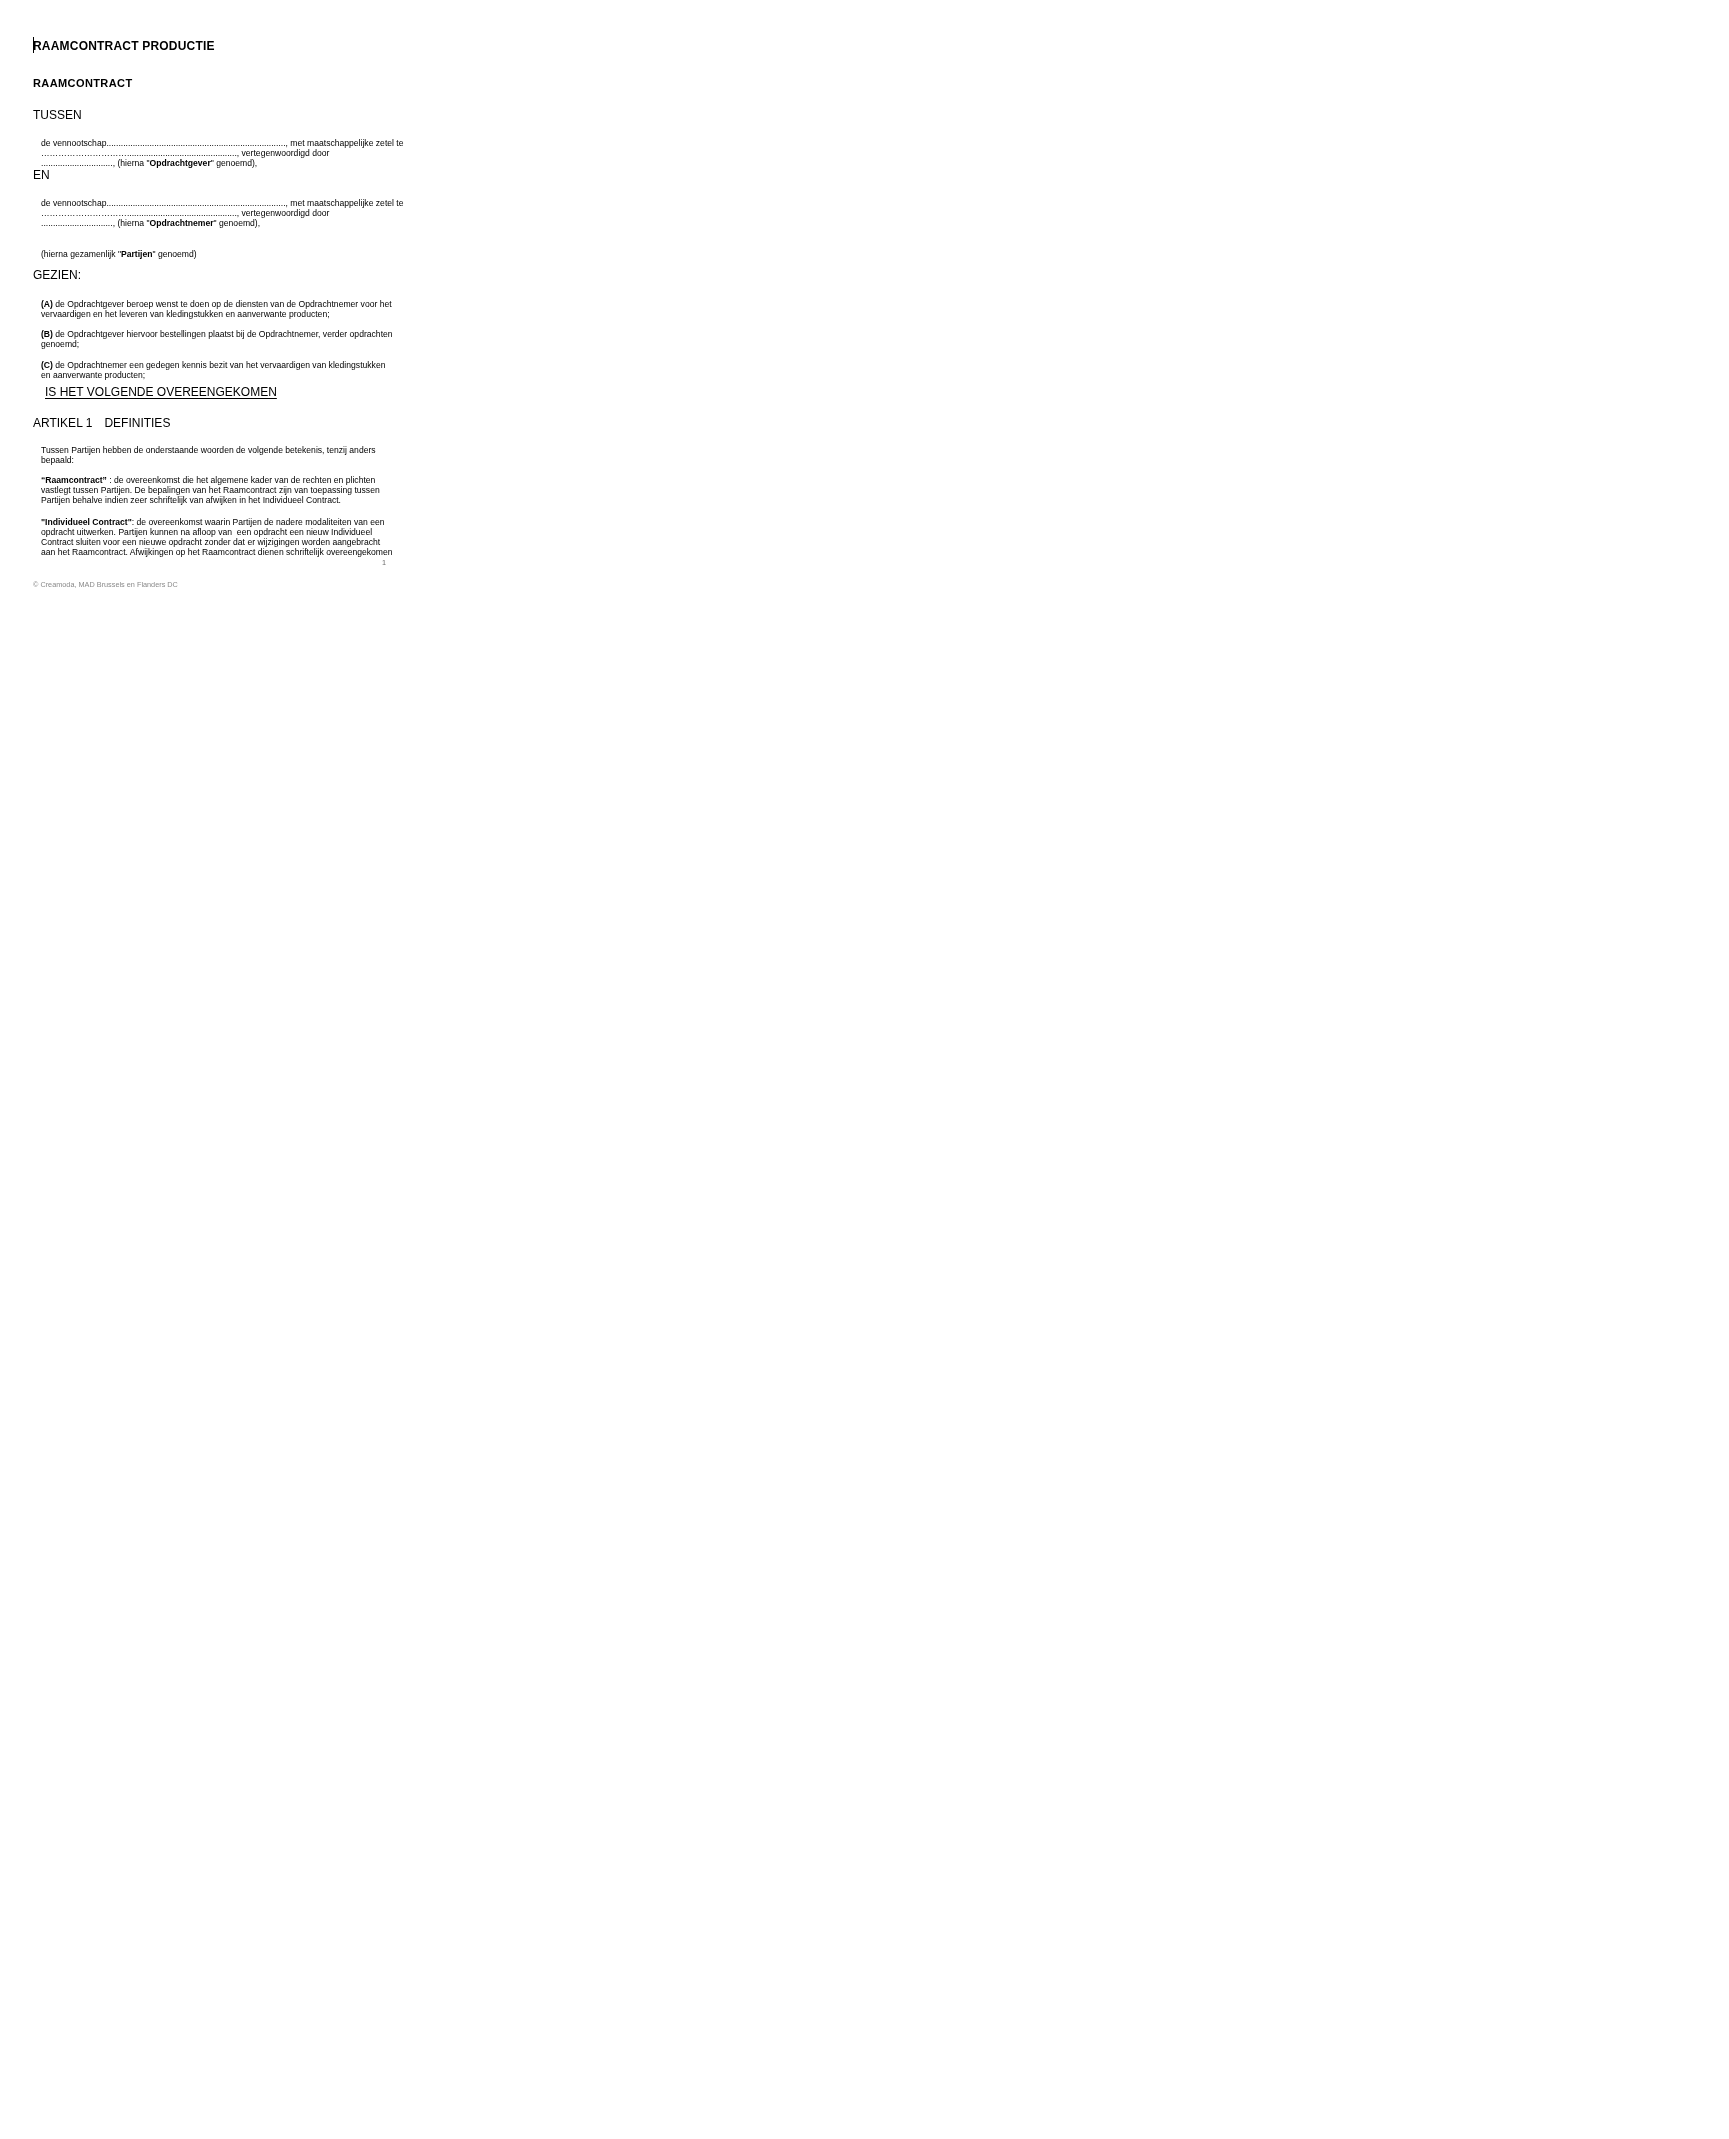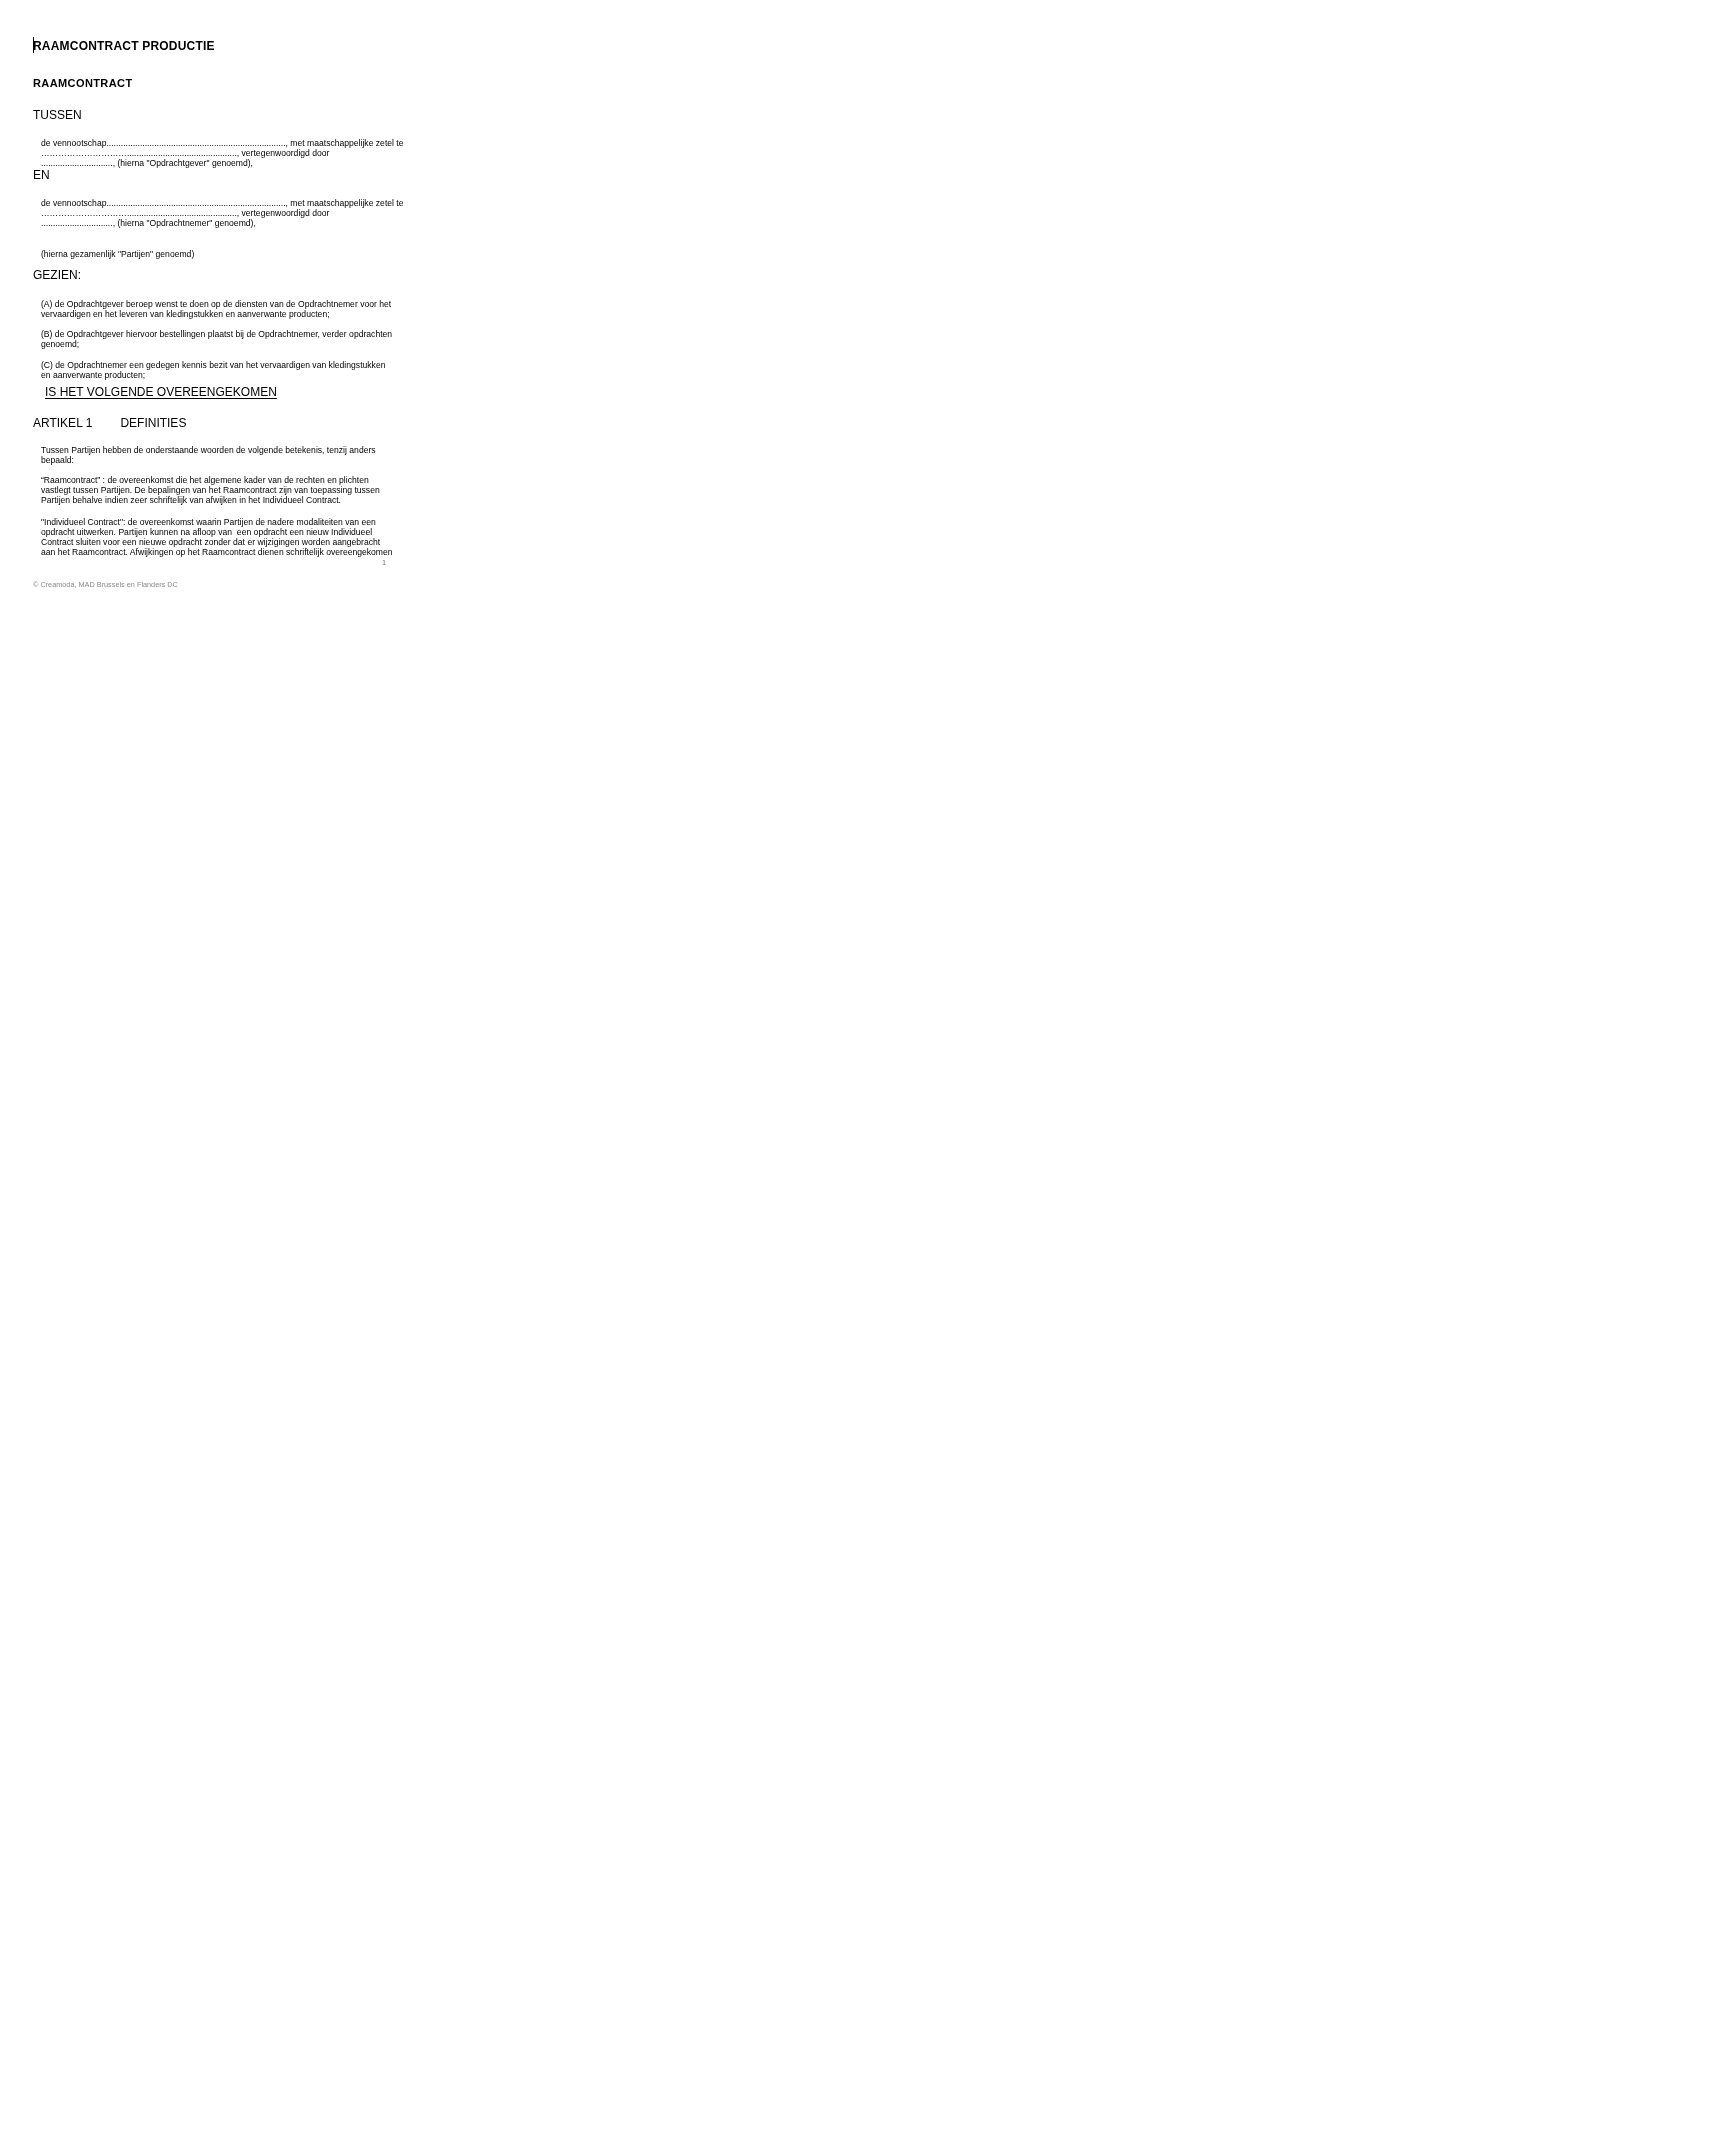--- a/index.html
+++ b/index.html
@@ -40,28 +40,28 @@
     line-height:10px;
     font-weight:normal;
     white-space:pre;
   }
   .para{
     margin:8px;
     font-size:8.6px;
     line-height:10px;
     white-space:pre;
   }
-  .b{font-weight:normal;}
+  .b{font-weight:bold;}
   .u{
     text-decoration:underline;
     text-decoration-thickness:0.9px;
     text-underline-offset:1.7px;
     padding-left:12px;
   }
-  .art-title{margin-left:28px;}
+  .art-title{margin-left:12px;}
   .muted{color:#8a8a8a;text-align:center;}
   .pagenum{
     position:absolute;
     right:46px;
     font-size:7.3px;
     line-height:8.6px;
     color:#6e6e6e;
     white-space:pre;
   }
   .footer{

